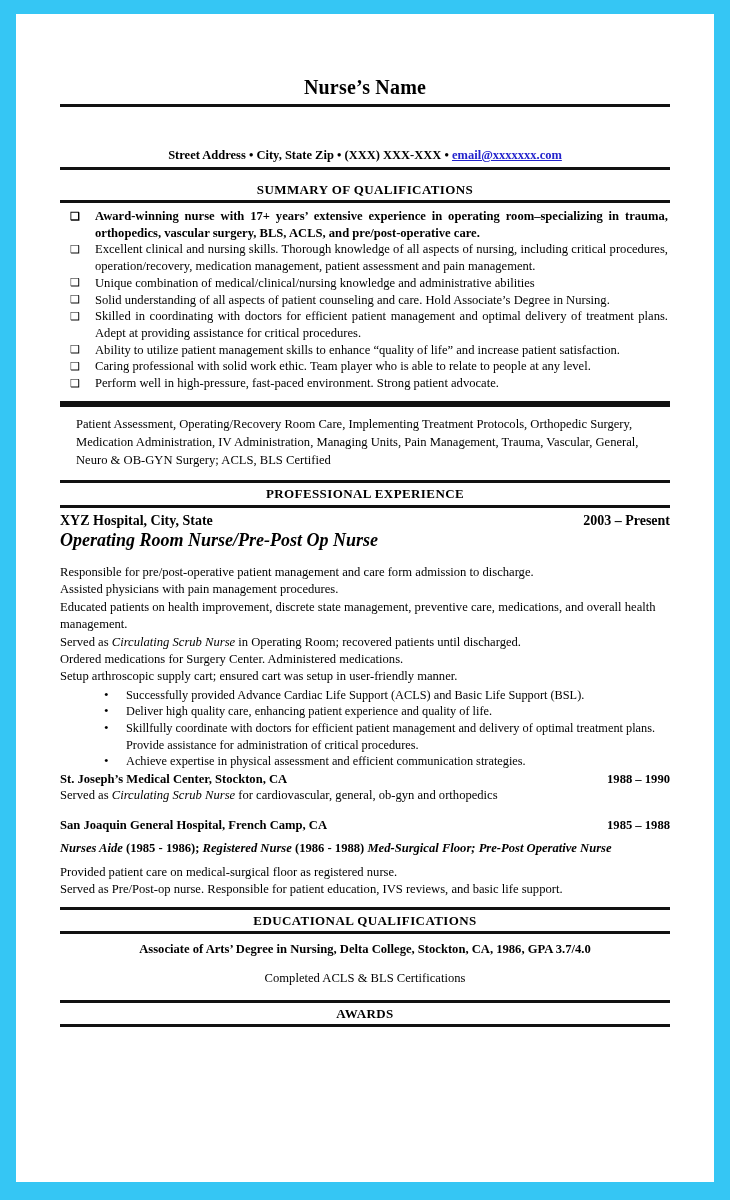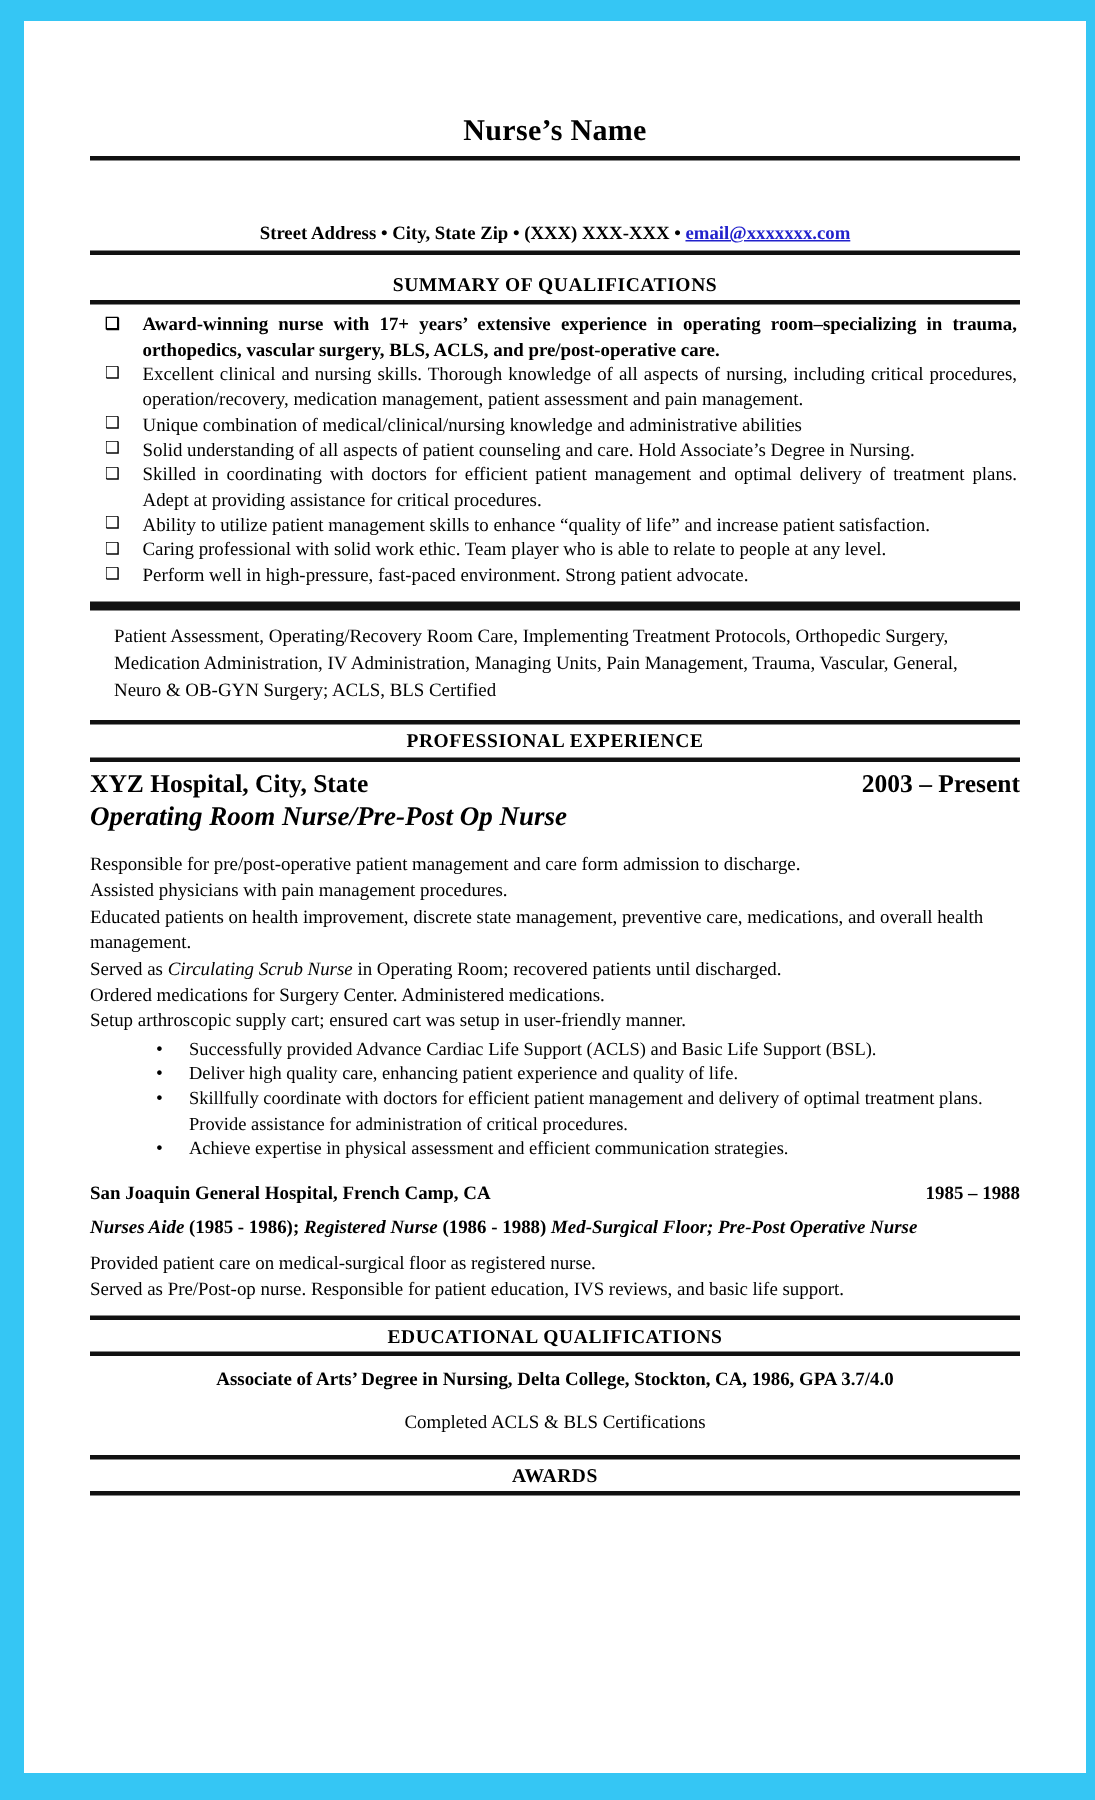--- a/index.html
+++ b/index.html
@@ -12,21 +12,21 @@
     height: 1200px;
     font-family: "Liberation Serif", "DejaVu Serif", serif;
     color: #000000;
     overflow: hidden;
   }
   .page-frame {
     box-sizing: border-box;
     width: 730px;
     height: 1200px;
     background: #35c6f4;
-    padding: 14px 6px 18px 16px;
+    padding: 14px 16px 18px 16px;
   }
   .page-sheet {
     box-sizing: border-box;
     width: 100%;
     height: 100%;
     background: #ffffff;
     padding: 62px 44px 20px 44px;
     position: relative;
   }
 
@@ -107,21 +107,21 @@
     font-size: 12.6px;
     line-height: 1.45;
     padding: 8px 16px 4px 16px;
   }
 
   
   .job-head {
     display: flex;
     justify-content: space-between;
     align-items: baseline;
-    font-size: 17px;
+    font-size: 14px;
     font-weight: bold;
     padding-top: 5px;
   }
   .job-head .job-dates { font-weight: bold; white-space: nowrap; }
   .job-title {
     font-size: 18px;
     font-weight: bold;
     font-style: italic;
     line-height: 1.3;
   }
@@ -237,20 +237,27 @@
       <ul class="dot-list">
         <li><span class="dot">•</span><span>Successfully provided Advance Cardiac Life Support (ACLS) and Basic Life Support (BSL).</span></li>
         <li><span class="dot">•</span><span>Deliver high quality care, enhancing patient experience and quality of life.</span></li>
         <li><span class="dot">•</span><span>Skillfully coordinate with doctors for efficient patient management and delivery of optimal treatment plans. Provide assistance for administration of critical procedures.</span></li>
         <li><span class="dot">•</span><span>Achieve expertise in physical assessment and efficient communication strategies.</span></li>
       </ul>
     </div>
 
     <div>
 
+      <div class="sub-job">
+        <div class="sub-job-head">
+          <span>St. Joseph’s Medical Center, Stockton, CA</span>
+          <span>1988 – 1990</span>
+        </div>
+        <div class="sub-line"><span>Served as </span><span class="ital">Circulating Scrub Nurse</span><span> for cardiovascular, general, ob-gyn and orthopedics</span></div>
+      </div>
 
       <div class="gap-10"></div>
 
       <div class="sub-job">
         <div class="sub-job-head">
           <span>San Joaquin General Hospital, French Camp, CA</span>
           <span>1985 – 1988</span>
         </div>
         <div class="gap-6"></div>
         <div class="sub-line bold-italic"><span>Nurses Aide</span><span class="roman-in-bi"> (1985 - 1986); </span><span>Registered Nurse</span><span class="roman-in-bi"> (1986 - 1988) </span><span>Med-Surgical Floor; Pre-Post Operative Nurse</span></div>

